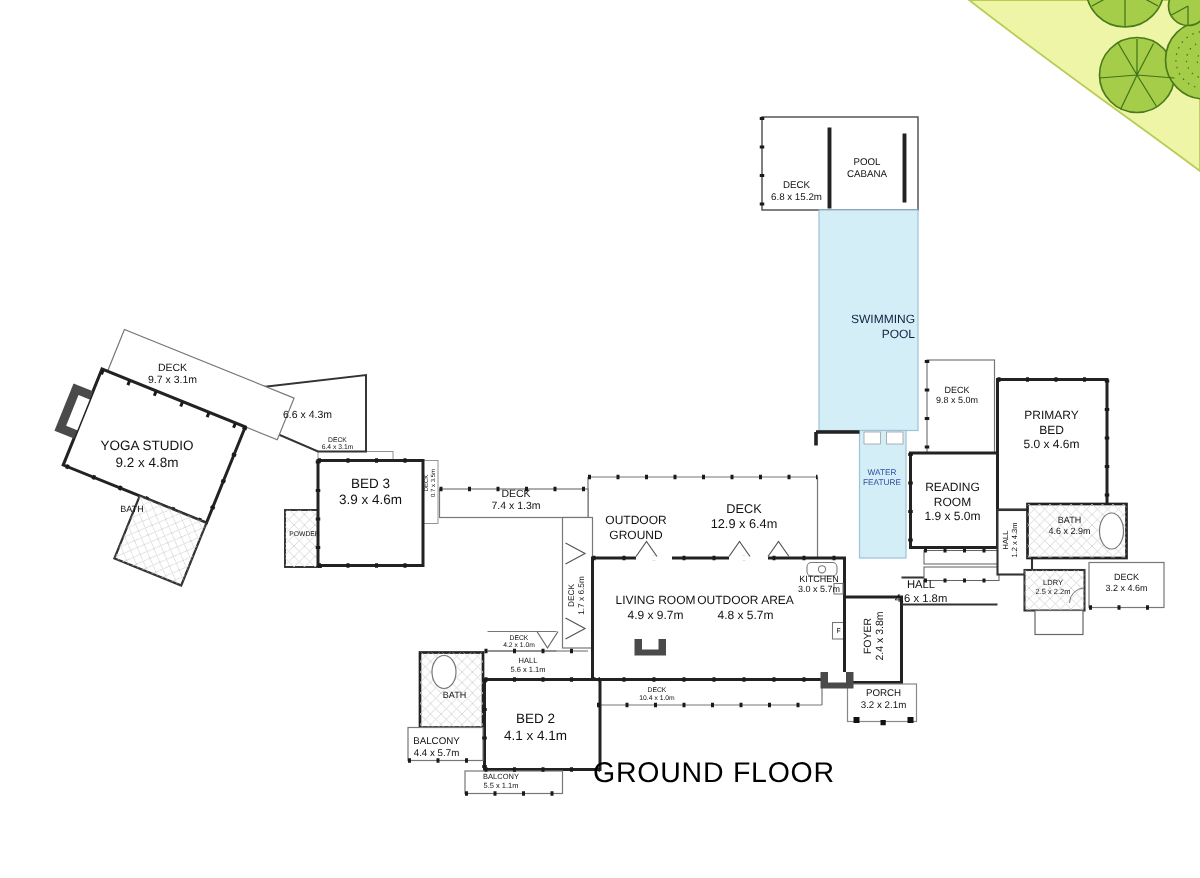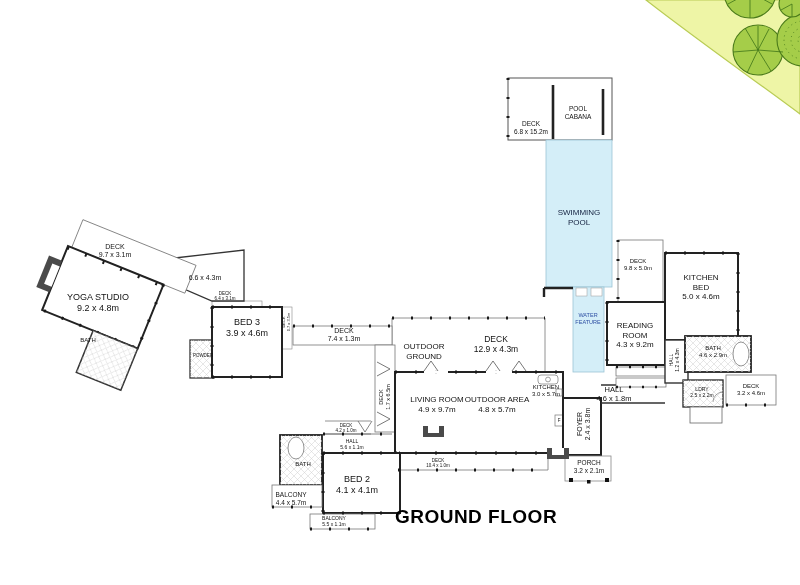--- a/index.html
+++ b/index.html
@@ -8,23 +8,23 @@
   .plan svg{position:absolute;left:0;top:0;}
   .lbl{position:absolute;transform:translate(-50%,-50%);text-align:center;color:#121212;
        line-height:1.2;white-space:nowrap;z-index:5;}
   .lbl .nm,.lbl .dm{display:block;}
   .v{transform:translate(-50%,-50%) rotate(-90deg);}
   .wrap{white-space:normal;}
   .f9{font-size:9px;}  .f85{font-size:8.5px;} .f8{font-size:8px;} .f75{font-size:7.5px;}
   .f7{font-size:7px;}  .f65{font-size:6.5px;} .f6{font-size:6px;}  .f55{font-size:5.5px;}
   .f5{font-size:5px;}  .f45{font-size:4.5px;} .f4{font-size:4px;}
   .w36{width:36px;} .w44{width:44px;} .w52{width:52px;} .w62{width:62px;}
-  .navy{color:#13203f;}
+  .navy{color:#13203f;text-align:right;}
   .blue{color:#2e4fa3;}
-  .title{font-size:19px;letter-spacing:.5px;color:#000;font-weight:700;}
+  .title{font-size:19px;letter-spacing:.5px;color:#000;font-weight:400;}
 </style>
 </head>
 <body>
 
 <div class="plan">
 
 <svg width="800" height="585" viewBox="0 0 800 585">
   <defs>
     <pattern id="hatch" width="7" height="7" patternUnits="userSpaceOnUse">
       <path d="M0,7 L7,0 M-1,1 L1,-1 M6,8 L8,6 M0,0 L7,7" stroke="#cfcfcf" stroke-width="0.5"></path>
@@ -200,21 +200,21 @@
 <div class="lbl v f55" style="left:385px;top:397px">
   <span class="nm">DECK</span>
   <span class="dm">1.7 x 6.5m</span>
 </div>
 
 <div class="lbl f8 wrap w62" style="left:424px;top:352px">
   <span class="nm">OUTDOOR GROUND</span>
 </div>
 <div class="lbl f85" style="left:496px;top:344px">
   <span class="nm">DECK</span>
-  <span class="dm">12.9 x 4.3m</span>
+  <span class="dm">12.9 x 6.4m</span>
 </div>
 <div class="lbl f8" style="left:437px;top:405px">
   <span class="nm">LIVING ROOM</span>
   <span class="dm">4.9 x 9.7m</span>
 </div>
 <div class="lbl f8" style="left:497px;top:405px">
   <span class="nm">OUTDOOR AREA</span>
   <span class="dm">4.8 x 5.7m</span>
 </div>
 <div class="lbl f6" style="left:546px;top:391px">
@@ -236,28 +236,28 @@
   <span class="nm">PORCH</span>
   <span class="dm">3.2 x 2.1m</span>
 </div>
 <div class="lbl f45" style="left:438px;top:463px">
   <span class="nm">DECK</span>
   <span class="dm">10.4 x 1.0m</span>
 </div>
 
 <div class="lbl f8 wrap w52" style="left:635px;top:335px">
   <span class="nm">READING ROOM</span>
-  <span class="dm">4.3 x 9.2m</span>
+  <span class="dm">1.9 x 5.0m</span>
 </div>
 <div class="lbl f6" style="left:638px;top:265px">
   <span class="nm">DECK</span>
   <span class="dm">9.8 x 5.0m</span>
 </div>
 <div class="lbl f8 wrap w52" style="left:701px;top:287px">
-  <span class="nm">KITCHEN BED</span>
+  <span class="nm">PRIMARY BED</span>
   <span class="dm">5.0 x 4.6m</span>
 </div>
 <div class="lbl v f5" style="left:674px;top:360px">
   <span class="nm">HALL</span>
   <span class="dm">1.2 x 4.3m</span>
 </div>
 <div class="lbl f6" style="left:713px;top:352px">
   <span class="nm">BATH</span>
   <span class="dm">4.6 x 2.9m</span>
 </div>

